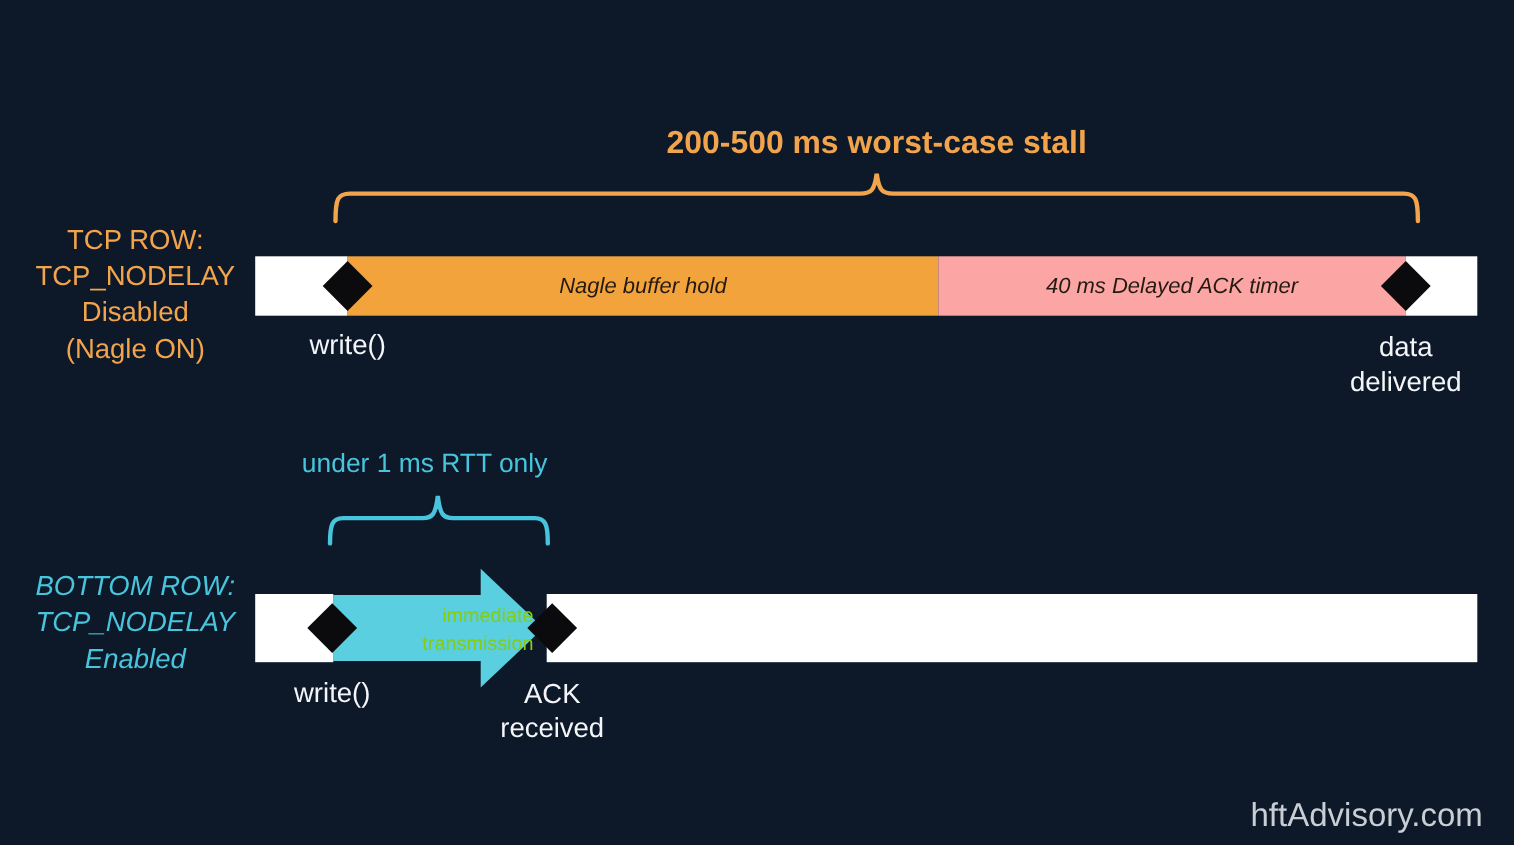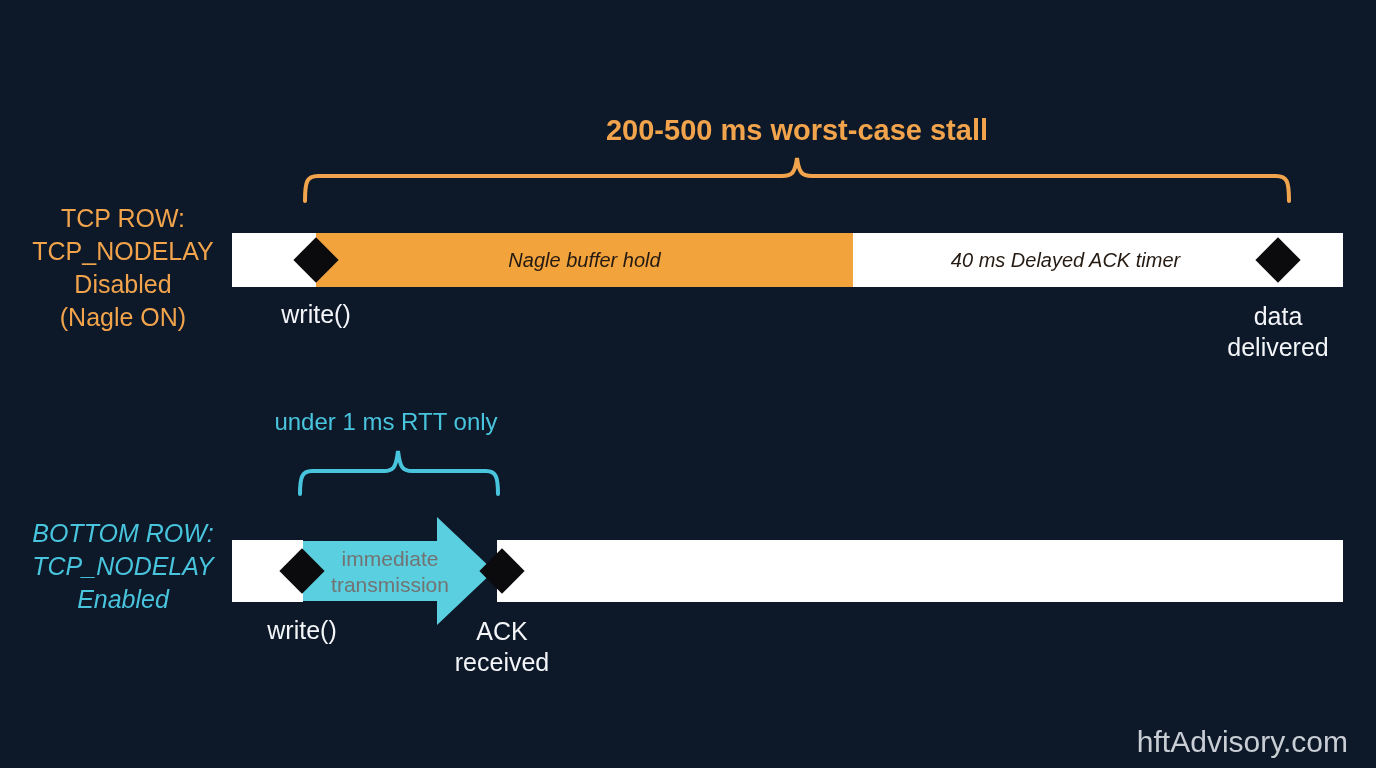--- a/index.html
+++ b/index.html
@@ -54,21 +54,21 @@
   }
 
   
   .top-bar {
     top: 233px; left: 232px; width: 1111px; height: 54px;
     display: flex;
   }
   .seg { height: 100%; display: flex; align-items: center; justify-content: center; }
   .seg-white-l { width: 84px;  background: #ffffff; }
   .seg-orange  { width: 537px; background: #f2a33c; }
-  .seg-red     { width: 425px; background: #ffffff; text-align: right; }
+  .seg-red     { width: 425px; background: #fca5a5; text-align: right; }
   .seg-white-r { width: 65px;  background: #ffffff; }
   .seg-label {
     color: #241a12;
     font-size: 20px;
     font-weight: 500;
     white-space: nowrap;
     font-style: italic;
   }
 
   .bottom-bar-left  { top: 540px; left: 232px; width: 71px;  height: 62px; background: #ffffff; }
@@ -86,23 +86,23 @@
   .d-bot-end   { top: 555px; left: 486px; }
 
   
   .overlay {
     top: 0; left: 0;
     pointer-events: none;
   }
 
   .arrow-label {
     top: 546px; left: 295px; width: 190px;
-    text-align: center;
-    color: #737373;
-    font-size: 21px;
+    text-align: right;
+    color: #84cc16;
+    font-size: 18px;
     line-height: 26px;
     font-weight: 500;
     z-index: 3;
   }
 
   .watermark {
     top: 725px; right: 28px;
     color: #c9ced5;
     font-size: 30px;
     text-align: right;

